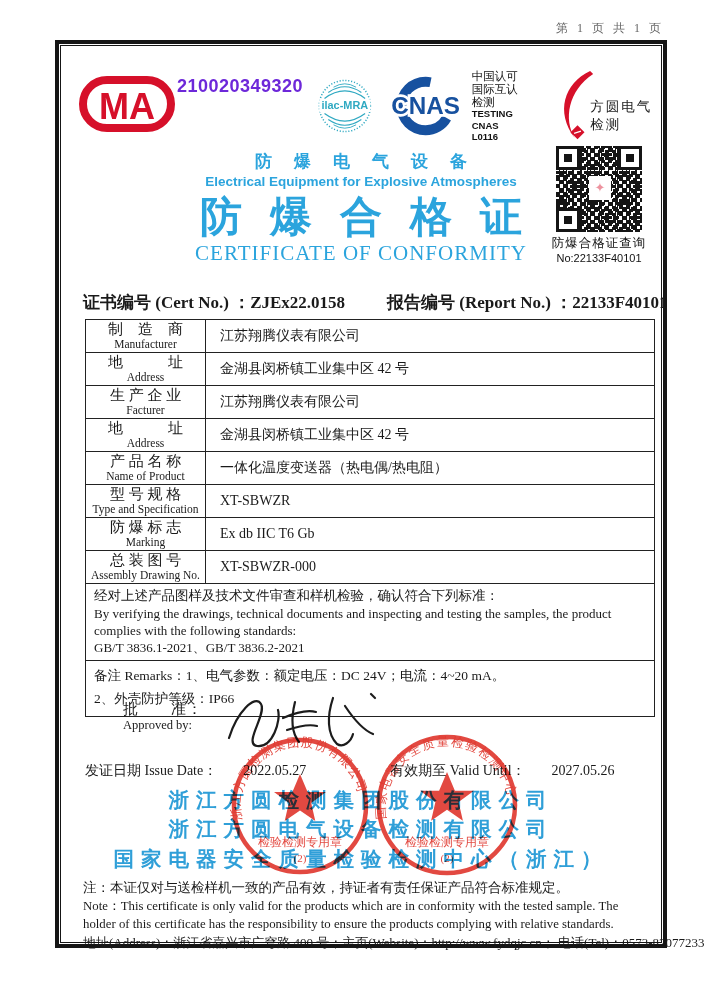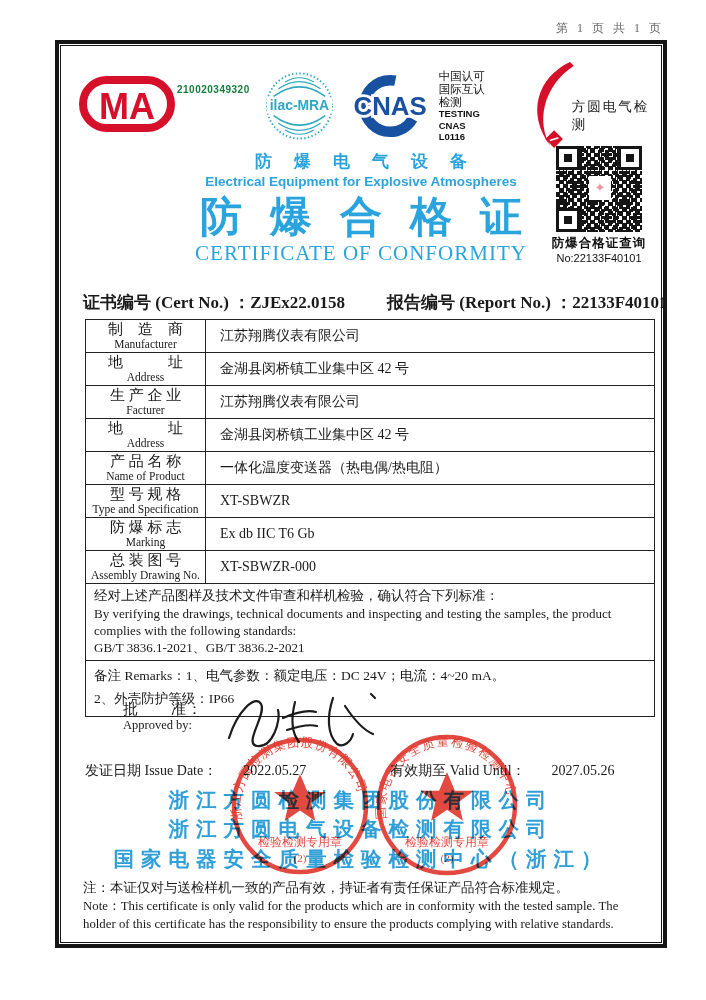--- a/index.html
+++ b/index.html
@@ -18,21 +18,21 @@
   }
   .inner{
     position:absolute;inset:1px;border:1px solid #151515;
   }
   
   .logos-row{
     position:absolute;top:12px;left:16px;height:96px;
     display:flex;align-items:center;gap:14px;
   }
   .cma-block{display:flex;align-items:flex-start;}
-  .cma-number{font-family:"Liberation Sans",sans-serif;font-weight:bold;font-size:10px;color:#15803d;letter-spacing:.5px;margin-top:9px;}
+  .cma-number{font-family:"Liberation Sans",sans-serif;font-weight:bold;font-size:18px;color:#6d28d9;letter-spacing:.5px;margin-top:1px;}
   .cnas-group{display:flex;align-items:center;gap:4px;}
   .cnas-side{display:flex;flex-direction:column;line-height:1.12;}
   .cnas-cn{font-size:11.5px;color:#111;}
   .cnas-en{font-family:"Liberation Sans",sans-serif;font-size:9.5px;font-weight:bold;color:#111;margin-top:1px;}
   .fy-group{display:flex;align-items:center;margin-left:16px;}
   .fy-label{font-size:13.5px;color:#222;letter-spacing:2px;margin-left:-6px;margin-top:20px;}
   
   .qr-block{position:absolute;top:100px;right:14px;width:96px;text-align:center;}
   .qr{
     width:86px;height:86px;margin:0 auto;position:relative;
@@ -40,21 +40,21 @@
       repeating-conic-gradient(#151515 0% 25%, #ffffff 0% 50%) 0px 0px/7px 7px,
       repeating-conic-gradient(#151515 0% 25%, #ffffff 0% 50%) 3px 2px/9px 9px;
     background-blend-mode:darken;
   }
   .finder{position:absolute;width:18px;height:18px;border:3px solid #151515;background:
       linear-gradient(#151515,#151515) center/8px 8px no-repeat,#fff;}
   .finder.tl{top:0;left:0;} .finder.tr{top:0;right:0;} .finder.bl{bottom:0;left:0;}
   .qr-center{position:absolute;left:33px;top:30px;width:22px;height:24px;background:#fff;
     display:flex;align-items:center;justify-content:center;}
   .qr-center span{color:rgba(214,16,42,.45);font-size:13px;}
-  .qr-caption{font-size:12.5px;font-weight:bold;color:#111;letter-spacing:1px;margin-top:3px;}
+  .qr-caption{font-size:12.5px;font-weight:normal;color:#111;letter-spacing:1px;margin-top:3px;}
   .qr-number{font-family:"Liberation Sans",sans-serif;font-size:11px;color:#111;}
   
   .hdr{position:absolute;top:104px;left:0;width:100%;text-align:center;}
   .hdr-cn{font-size:17px;font-weight:bold;color:#2ba4dd;letter-spacing:22px;margin-right:-22px;}
   .hdr-en{font-family:"Liberation Sans",sans-serif;font-size:13.5px;font-weight:bold;color:#2ba4dd;margin-top:1px;}
   .hdr-big{font-size:42px;font-weight:bold;color:#2ba4dd;letter-spacing:28px;margin-right:-28px;line-height:1.15;margin-top:4px;}
   .hdr-big-en{font-size:21px;color:#2ba4dd;letter-spacing:1px;margin-top:0px;}
   
   .certnos{position:absolute;top:245px;left:22px;right:18px;display:flex;font-size:17px;font-weight:bold;}
   .certnos .pair{white-space:nowrap;}
@@ -308,15 +308,16 @@
         <text x="218" y="112" text-anchor="middle" font-size="12">检验检测专用章</text>
         <text x="218" y="128" text-anchor="middle" font-size="11">(2)</text>
       </g>
     </svg>
 
     <div class="note">
       <div class="cn">注：本证仅对与送检样机一致的产品有效，持证者有责任保证产品符合标准规定。</div>
       <div class="en">Note：This certificate is only valid for the products which are in conformity with the tested sample. The holder of this certificate has the responsibility to ensure the products complying with relative standards.</div>
     </div>
 
+    <div class="footer-line">地址(Address)：浙江省嘉兴市广穹路 400 号；主页(Website)：http://www.fydqjc.cn；  电话(Tel)：0573-82077233</div>
 
   </div>
 </div>
 
 </body></html>

